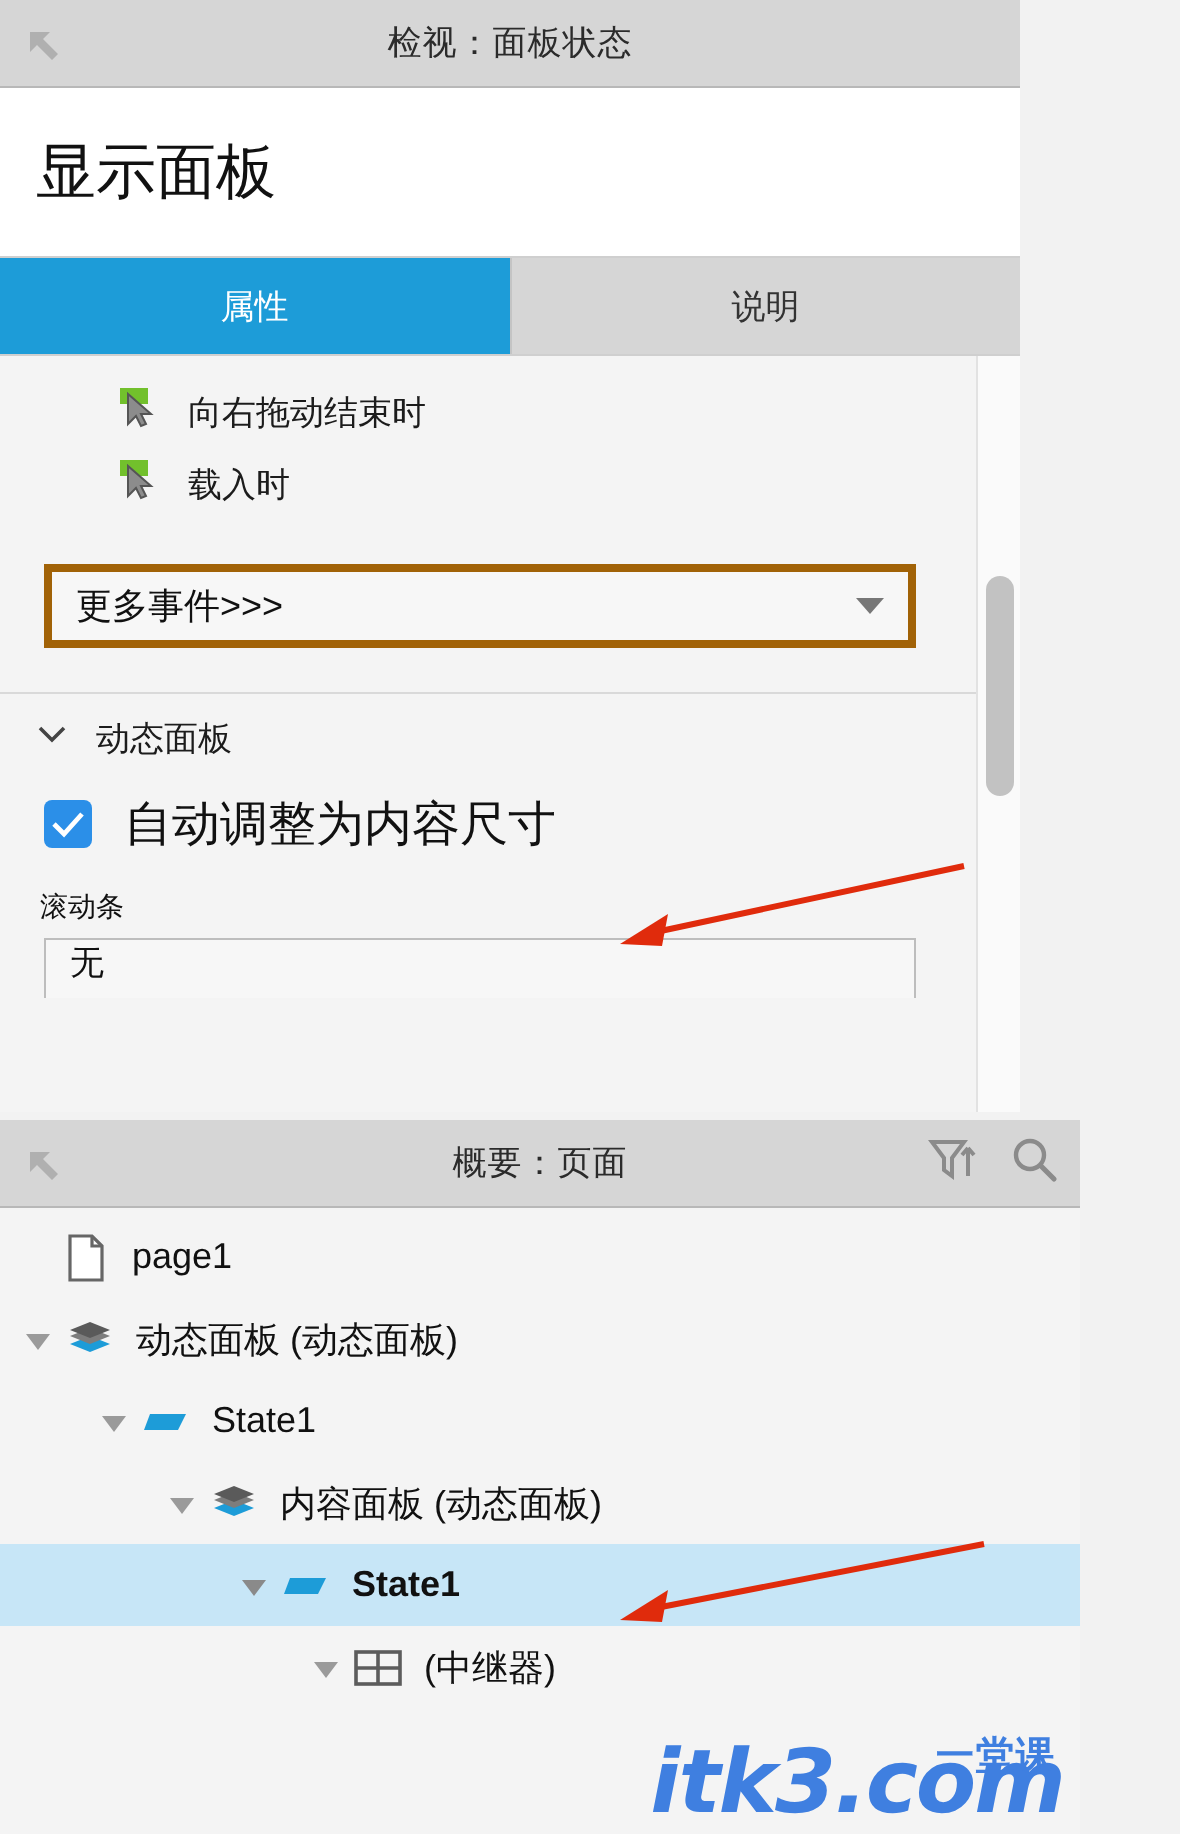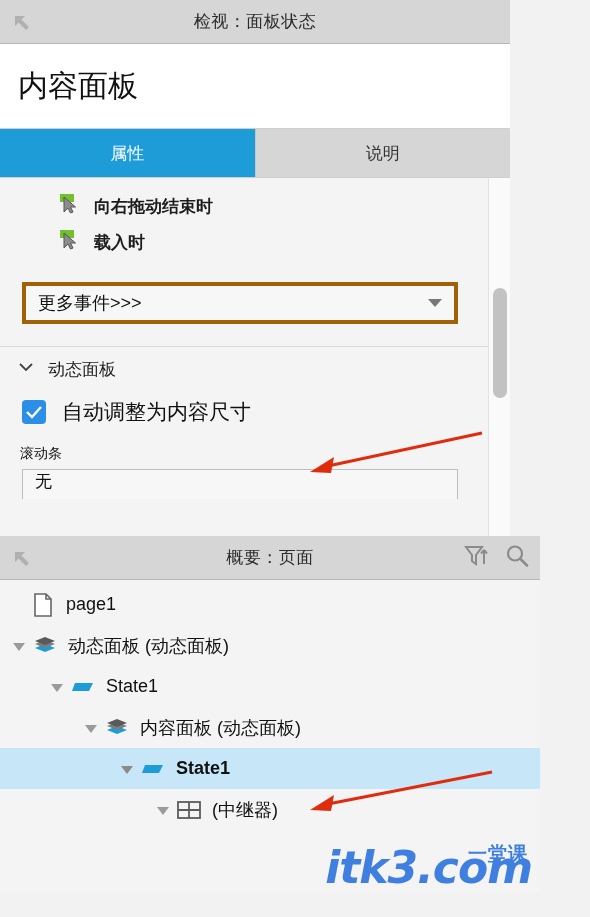--- a/index.html
+++ b/index.html
@@ -56,21 +56,21 @@
     position: relative;
     height: 379px;
     background: #f4f4f4;
     border-top: 1px solid #cfcfcf;
     overflow: hidden;
   }
 
   .event-list { padding-top: 10px; }
   .event-row {
     display: flex; align-items: center;
-    height: 36px; padding-left: 58px; font-weight: bold;
+    height: 36px; padding-left: 58px;
   }
   .event-row .ev-label { font-size: 17px; color: #1c1c1c; margin-left: 14px; }
 
   .more-events-wrap { padding: 22px 52px 0 22px; }
   .more-events {
     position: relative;
     height: 42px; background: #f7f7f7;
     border: 4px solid #a16207;
     display: flex; align-items: center;
     padding-left: 12px;
@@ -95,21 +95,21 @@
 
   .check-row {
     display: flex; align-items: center;
     height: 42px; padding-left: 22px; gap: 16px;
   }
   .checkbox {
     width: 24px; height: 24px; border-radius: 4px;
     background: #2b8fe8; position: relative; flex: none;
   }
   .checkbox svg { position: absolute; left: 4px; top: 5px; }
-  .check-row .chk-label { font-size: 21px; color: #111; }
+  .check-row .chk-label { font-size: 24px; color: #111; }
 
   .sub-label { padding-left: 20px; margin-top: 12px; font-size: 14px; color: #111; }
   .cut-dropdown {
     margin: 6px 52px 0 22px;
     height: 30px;
     background: #f7f7f7;
     border: 1px solid #bdbdbd; border-bottom: none;
     font-size: 17px; color: #111;
     padding-left: 12px; overflow: hidden;
   }
@@ -118,21 +118,21 @@
   .scroll-track {
     position: absolute; top: 0; right: 0; width: 22px; height: 100%;
     background: #fafafa; border-left: 1px solid #e2e2e2;
   }
   .scroll-thumb {
     position: absolute; left: 4px; width: 14px;
     background: #c2c2c2; border-radius: 7px;
   }
 
   
-  #outline { position: absolute; left: 0; top: 536px; width: 540px; height: 357px; background: #f4f4f4; }
+  #outline { position: absolute; left: 0; top: 560px; width: 540px; height: 357px; background: #f4f4f4; }
   .tree { padding-top: 4px; }
   .tree-row {
     display: flex; align-items: center;
     height: 41px;
     font-size: 18px; color: #111;
   }
   .tree-row.selected { background: #c7e6f7; }
   .tree-row.selected .tree-label { font-weight: bold; }
   .twisty { width: 22px; flex: none; display: flex; justify-content: center; }
   .tree-icon { width: 30px; flex: none; display: flex; justify-content: center; align-items: center; }
@@ -166,21 +166,21 @@
     <div class="panel-header">
       <div class="collapse-arrow">
         <svg width="20" height="20" viewBox="0 0 20 20">
           <path d="M3 3 L13 3 L9.5 6.5 L17 14 L14 17 L6.5 9.5 L3 13 Z" fill="#b0b0b0"></path>
         </svg>
       </div>
       <div class="title">检视：面板状态</div>
     </div>
 
     <div class="name-field">
-      <span class="name-text">内容面板</span>
+      <span class="name-text">显示面板</span>
     </div>
 
     <div class="tabs">
       <div class="tab active">属性</div>
       <div class="tab">说明</div>
     </div>
 
     <div class="insp-body">
 
       <div class="event-list">

